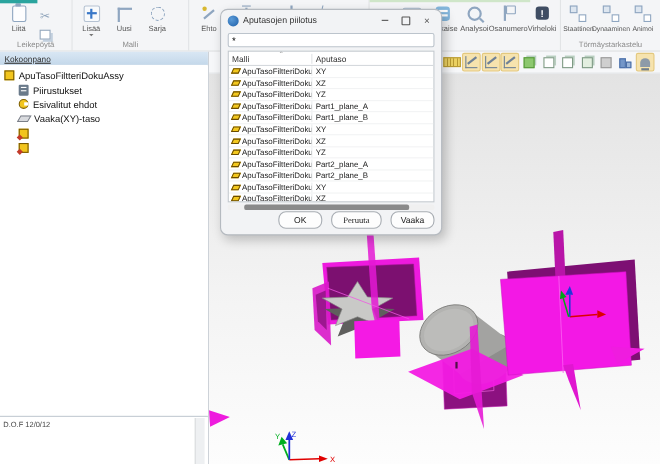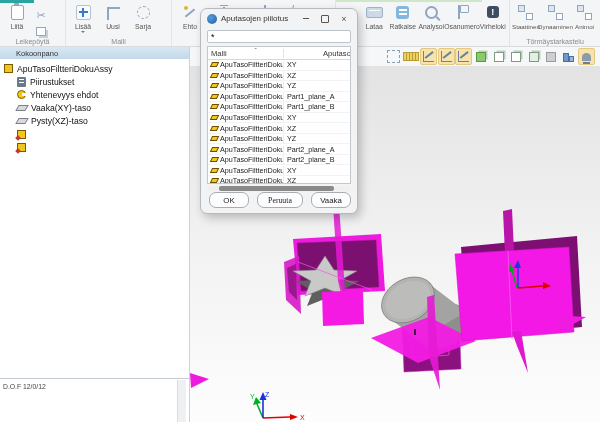--- a/index.html
+++ b/index.html
@@ -72,54 +72,54 @@
   .q-blocks:after{content:"";position:absolute;right:0;bottom:0;width:5px;height:6px;background:#9cb6d8;border:1px solid #4a6ea8;box-sizing:border-box;}
   .q-lamp{width:9px;height:8px;border-radius:50% 50% 0 0;background:#8d9aa8;position:relative;}
   .q-lamp:after{content:"";position:absolute;bottom:-3px;left:1px;width:7px;height:2px;background:#6f7d8c;}
 
   
   #viewport{position:absolute;left:190px;top:67px;width:410px;height:355px;background:linear-gradient(#e3e3e3,#f3f3f3 55%,#fdfdfd);z-index:1;}
   #viewport svg{display:block;width:100%;height:100%;}
 
   
   #sidebar{position:absolute;left:0;top:47px;width:190px;height:375px;background:#fff;border-right:1px solid #cdd2d8;box-sizing:border-box;z-index:3;}
-  .sb-header{height:12px;background:linear-gradient(#d9e7f4,#c4d8ea);font-size:7.5px;color:#333;display:flex;align-items:center;padding-left:16px;border-bottom:1px solid #aab8c8;}
+  .sb-header{height:12px;background:linear-gradient(#d9e7f4,#c4d8ea);font-size:7.5px;color:#333;display:flex;align-items:center;padding-left:4px;border-bottom:1px solid #aab8c8;text-decoration:underline;}
   .sb-tree{position:absolute;top:12px;left:0;right:0;height:320px;background:#fff;border-bottom:1px solid #c2cad2;overflow:hidden;padding-top:3px;box-sizing:border-box;}
   .titem{display:flex;align-items:center;gap:4px;height:13.2px;padding-left:17px;font-size:8.6px;color:#111;position:relative;white-space:nowrap;}
   .titem.root{padding-left:4px;}
   .chev{position:absolute;left:5px;top:0;font-size:9px;color:#888;line-height:13px;}
   .chev:before{content:"\203A";}
   .tic{flex:none;display:inline-block;}
   .t-asm{width:9px;height:9px;background:#f2c51d;border:1px solid #7a5a00;box-sizing:border-box;}
   .t-sun{width:9px;height:9px;background:#f5c820;border:1px solid #c89610;border-radius:50%;box-sizing:border-box;}
   .t-draw{width:9px;height:10px;background:#6a7a8a;border-radius:1px;position:relative;}
   .t-draw:before{content:"";position:absolute;top:2px;left:2px;right:2px;height:1px;background:#fff;box-shadow:0 3px 0 #fff;}
   .t-ilm{width:10px;height:9px;border:1px solid #8893a0;background:linear-gradient(#dde4ec,#b8c4d2);box-sizing:border-box;}
   .t-cond{width:9px;height:9px;background:#f2c51d;border:1px solid #806000;border-radius:50%;position:relative;box-sizing:border-box;}
   .t-cond:after{content:"";position:absolute;right:-1px;top:2px;width:4px;height:3px;background:#fff;}
   .t-plane{width:10px;height:6px;background:#d8dade;border:1px solid #7a7f88;transform:skewX(-30deg);box-sizing:border-box;}
   .t-part{width:9px;height:9px;background:#f2c51d;border:1px solid #7a5a00;position:relative;box-sizing:border-box;}
   .t-part:after{content:"";position:absolute;left:-2px;bottom:-2px;width:4px;height:4px;background:#c23a2a;transform:rotate(45deg);}
   .sb-dof{position:absolute;top:333px;left:0;right:0;bottom:0;background:#fff;font-size:6.8px;color:#444;padding:3px 0 0 3px;box-sizing:border-box;}
   .sb-dof .scrollstrip{position:absolute;right:3px;top:0;bottom:0;width:8px;background:#eef0f2;border-left:1px solid #dadcde;}
 
   
-  #dialog{position:absolute;left:200px;top:8px;width:158px;height:206px;background:#f2f3f5;border:1px solid #b5bac0;border-radius:7px;box-shadow:3px 4px 10px rgba(0,0,0,.22);z-index:20;box-sizing:border-box;}
+  #dialog{position:absolute;left:200px;top:8px;width:202px;height:206px;background:#f2f3f5;border:1px solid #b5bac0;border-radius:7px;box-shadow:3px 4px 10px rgba(0,0,0,.22);z-index:20;box-sizing:border-box;}
   .dtitle{height:19px;display:flex;align-items:center;padding:0 7px 0 6px;gap:4px;font-size:8px;color:#333;}
   .dlogo{width:10px;height:10px;border-radius:50%;background:radial-gradient(circle at 35% 35%,#5b9bd8,#1d5fa8);flex:none;}
   .dctrl{margin-left:auto;display:flex;gap:7px;align-items:center;}
   .wc{width:12px;height:12px;display:flex;align-items:center;justify-content:center;color:#555;font-size:9px;}
   .wc-min:before{content:"";width:6px;height:1px;background:#555;}
   .wc-max:before{content:"";width:6px;height:6px;border:1px solid #555;border-radius:1px;}
   .dfilter{display:block;margin:2px 6px 0 6px;height:13px;background:#fff;border:1px solid #bcc4cc;border-radius:2px;font-size:9px;font-family:"Liberation Sans",sans-serif;padding:0 3px;width:calc(100% - 12px);box-sizing:border-box;}
   .dtable{margin:3px 6px 0 6px;background:#fff;border:1px solid #c2c8ce;height:138px;overflow:hidden;box-sizing:border-box;}
   .dhead{display:flex;height:12px;border-bottom:1px solid #d5d9dd;font-size:7.6px;color:#333;align-items:center;}
   .dc1{width:76px;padding-left:3px;border-right:1px solid #e0e3e6;position:relative;box-sizing:border-box;flex:none;}
   .sortmark{position:absolute;right:26px;top:-3px;font-size:8px;color:#666;}
-  .dc2{padding-left:3px;flex:1;margin-left:36px;}
+  .dc2{padding-left:3px;flex:1;}
   .drow{display:flex;align-items:center;height:9.55px;font-size:7.2px;color:#222;border-bottom:1px solid #f2f3f4;}
   .drow .m{width:76px;display:flex;align-items:center;gap:2px;padding-left:2px;border-right:1px solid #eceef0;box-sizing:border-box;flex:none;overflow:hidden;white-space:nowrap;}
   .drow .a{padding-left:3px;flex:1;white-space:nowrap;overflow:hidden;}
   .dplane{width:7px;height:5px;background:#f3c81e;border:1px solid #6b4c00;transform:skewX(-25deg);flex:none;margin-left:1px;box-sizing:border-box;}
   .hscroll{position:absolute;left:6px;right:6px;top:177px;height:5px;background:#f0f0f0;border-radius:2px;}
   .hthumb{position:absolute;left:8%;width:80%;top:0;height:5px;background:#8a8a8a;border-radius:2px;}
   .dbtns{position:absolute;left:0;right:6px;bottom:5px;display:flex;justify-content:flex-end;gap:8px;}
   .dbtn{width:38px;height:14px;background:#fdfdfd;border:1px solid #a8adb3;border-radius:7px;font-size:7.8px;color:#222;display:flex;align-items:center;justify-content:center;font-family:"Liberation Sans",sans-serif;}
   .dbtn.wide{width:44px;font-family:Liberation Serif, serif;}
 </style>
@@ -356,29 +356,25 @@
       <div class="titem root">
         <span class="tic t-asm"></span>
         <span>ApuTasoFiltteriDokuAssy</span>
       </div>
       <div class="titem">
         <span class="tic t-draw"></span>
         <span>Piirustukset</span>
       </div>
       <div class="titem">
         <span class="tic t-cond"></span>
-        <span>Yhtenevyys ehdot</span>
+        <span>Esivalitut ehdot</span>
       </div>
       <div class="titem">
         <span class="tic t-plane"></span>
         <span>Vaaka(XY)-taso</span>
-      </div>
-      <div class="titem">
-        <span class="tic t-plane"></span>
-        <span>Pysty(XZ)-taso</span>
       </div>
       <div class="titem">
         <span class="tic t-part"></span>
       </div>
       <div class="titem">
         <span class="tic t-part"></span>
       </div>
     </div>
     <div class="sb-dof">
       <span>D.O.F 12/0/12</span>

